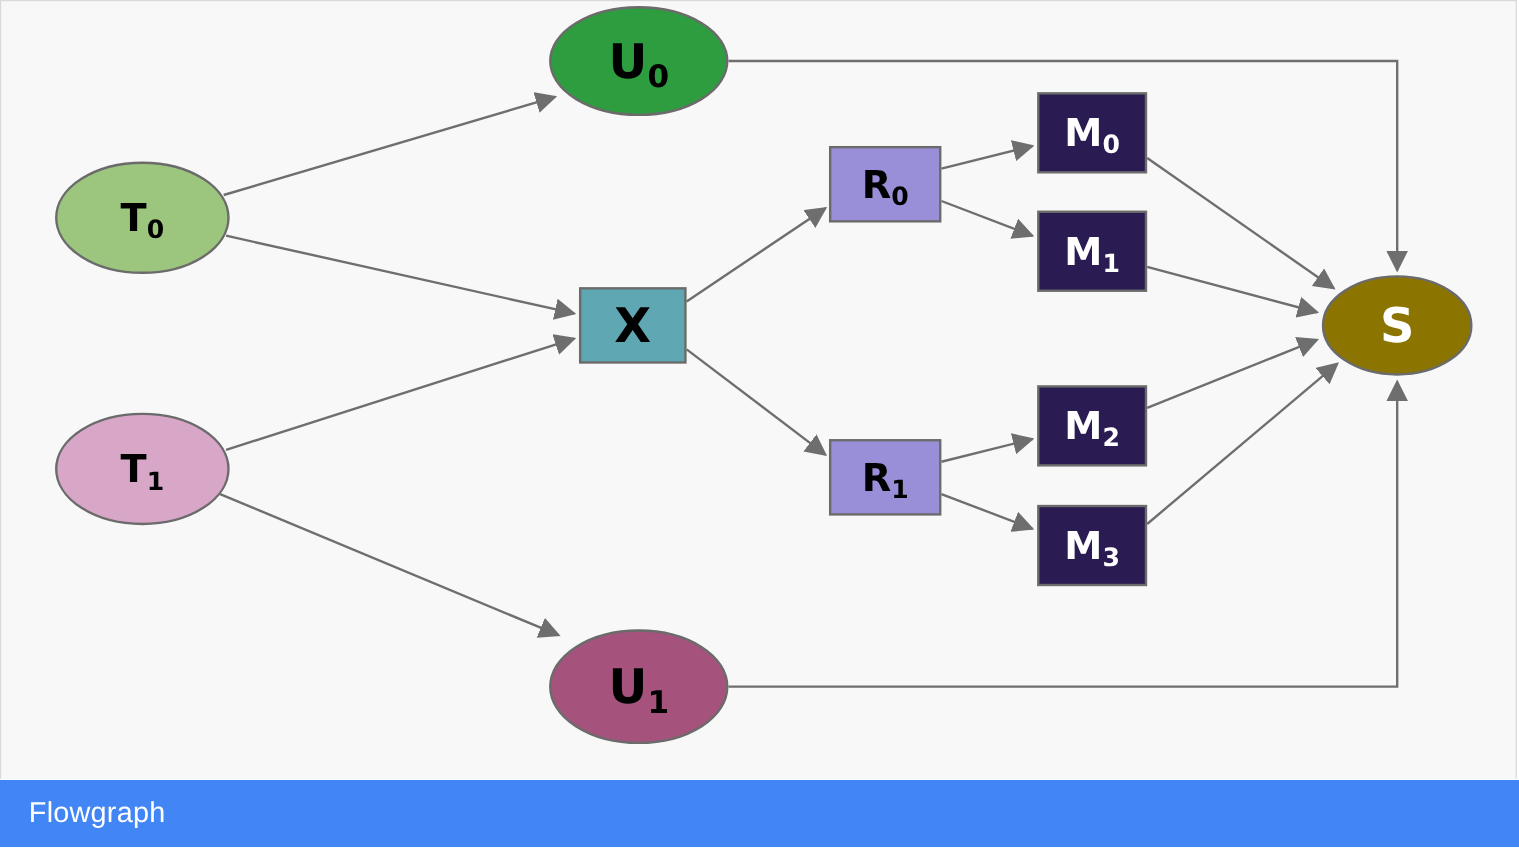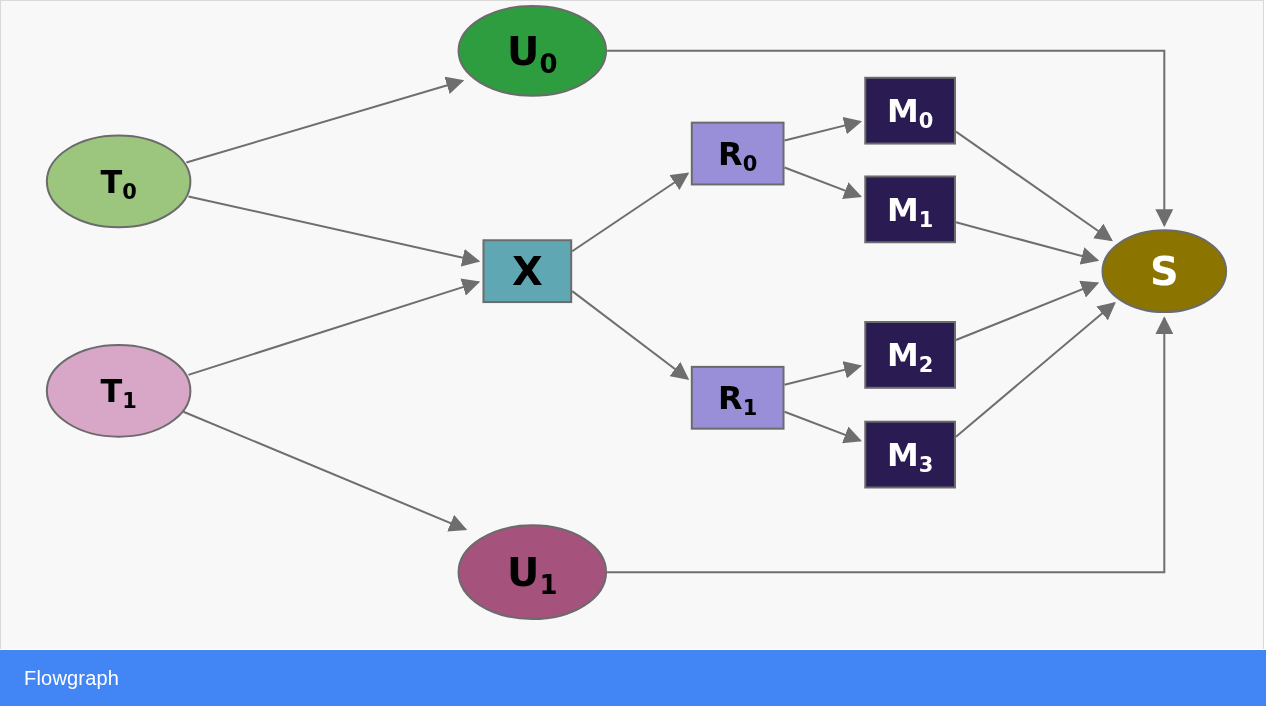--- a/index.html
+++ b/index.html
@@ -35,21 +35,21 @@
     left: 0;
     top: 650px;
     width: 1266px;
     height: 56px;
     display: flex;
     align-items: center;
     box-sizing: border-box;
     padding-left: 24px;
   }
   .title-bar-label {
-    font-size: 20px;
+    font-size: 24px;
     font-weight: 400;
     letter-spacing: 0.2px;
   }
   .bottom-strip {
     position: absolute;
     left: 0;
     top: 706px;
     width: 1266px;
     height: 7px;
     background: #ffffff;

